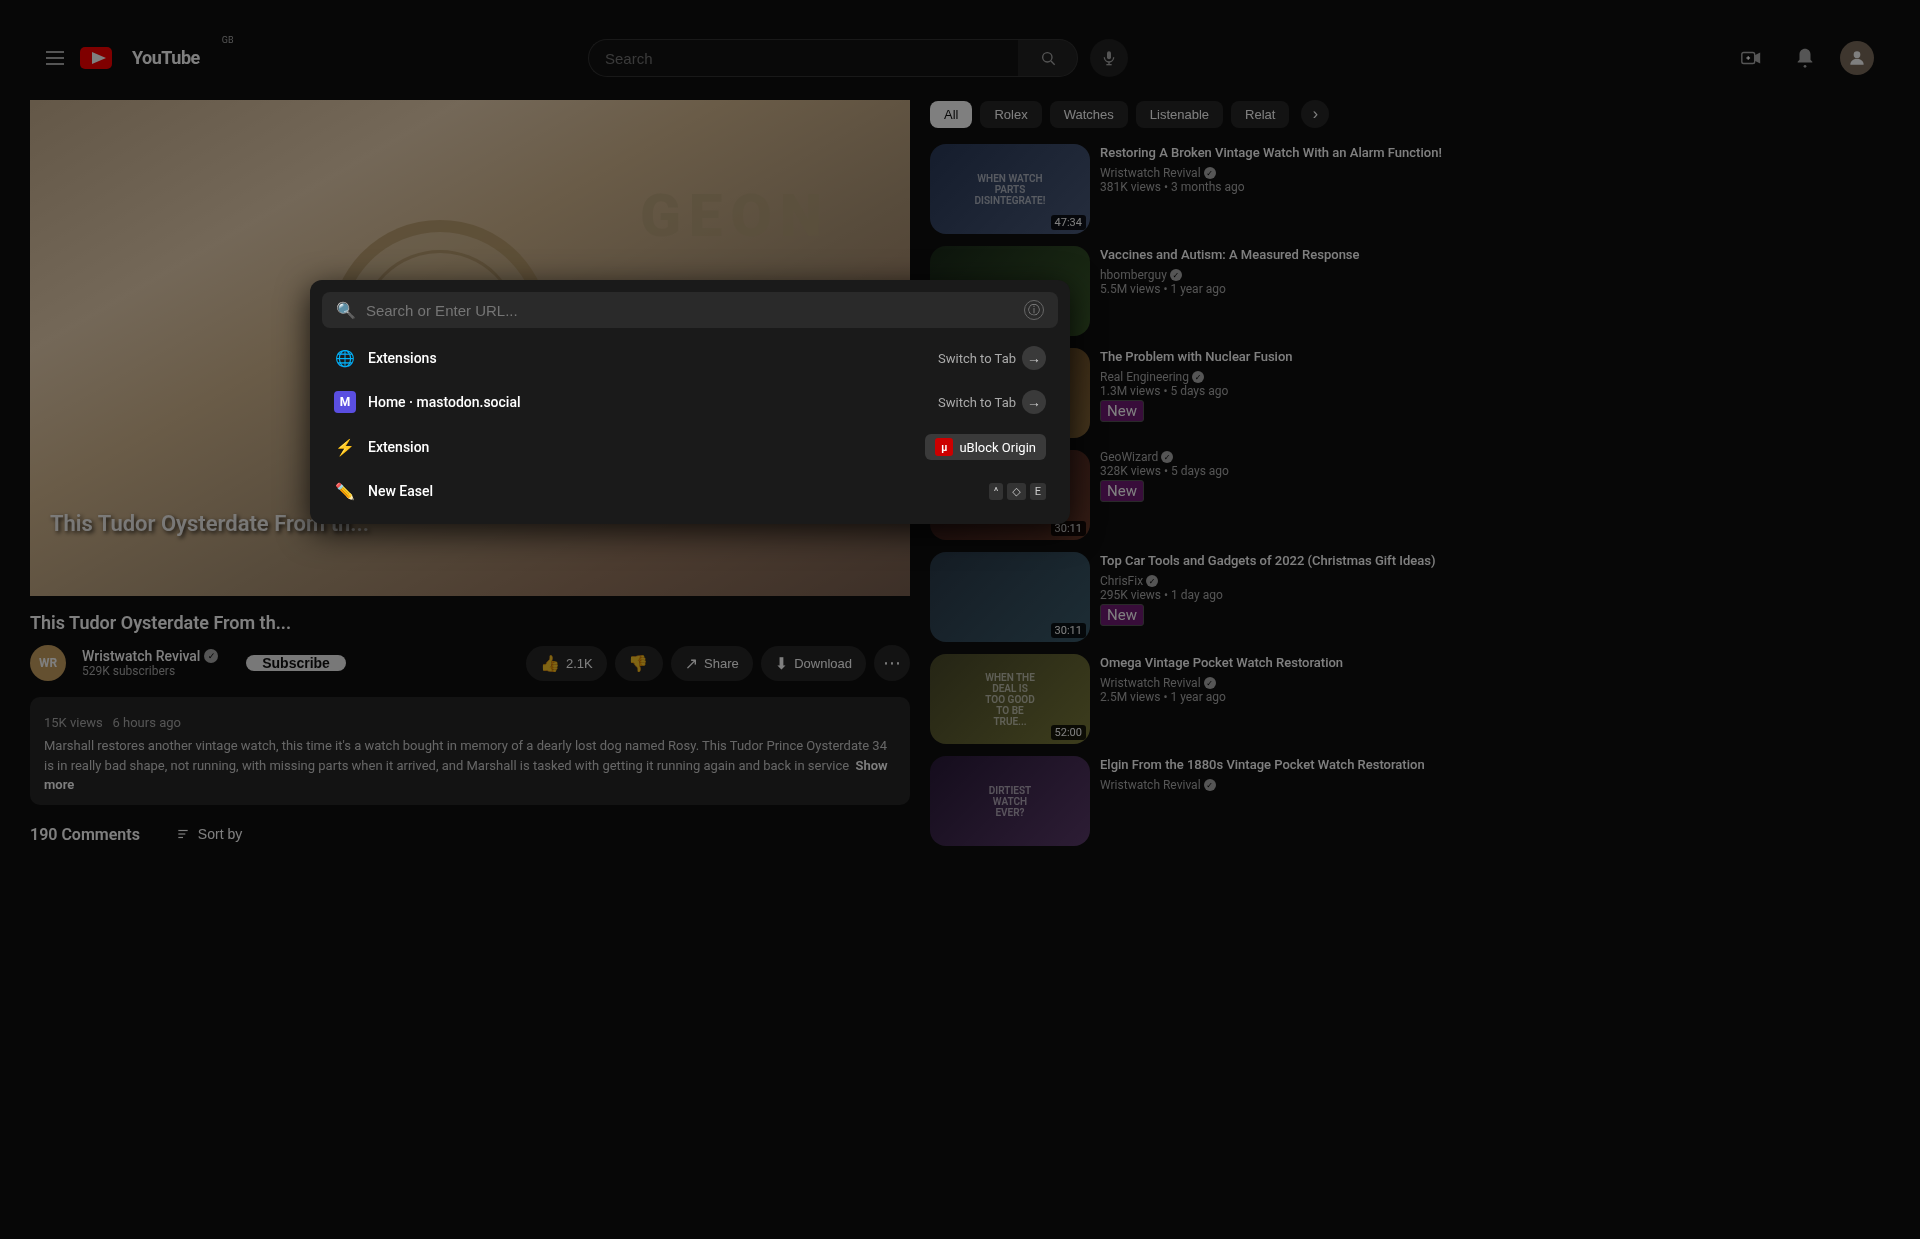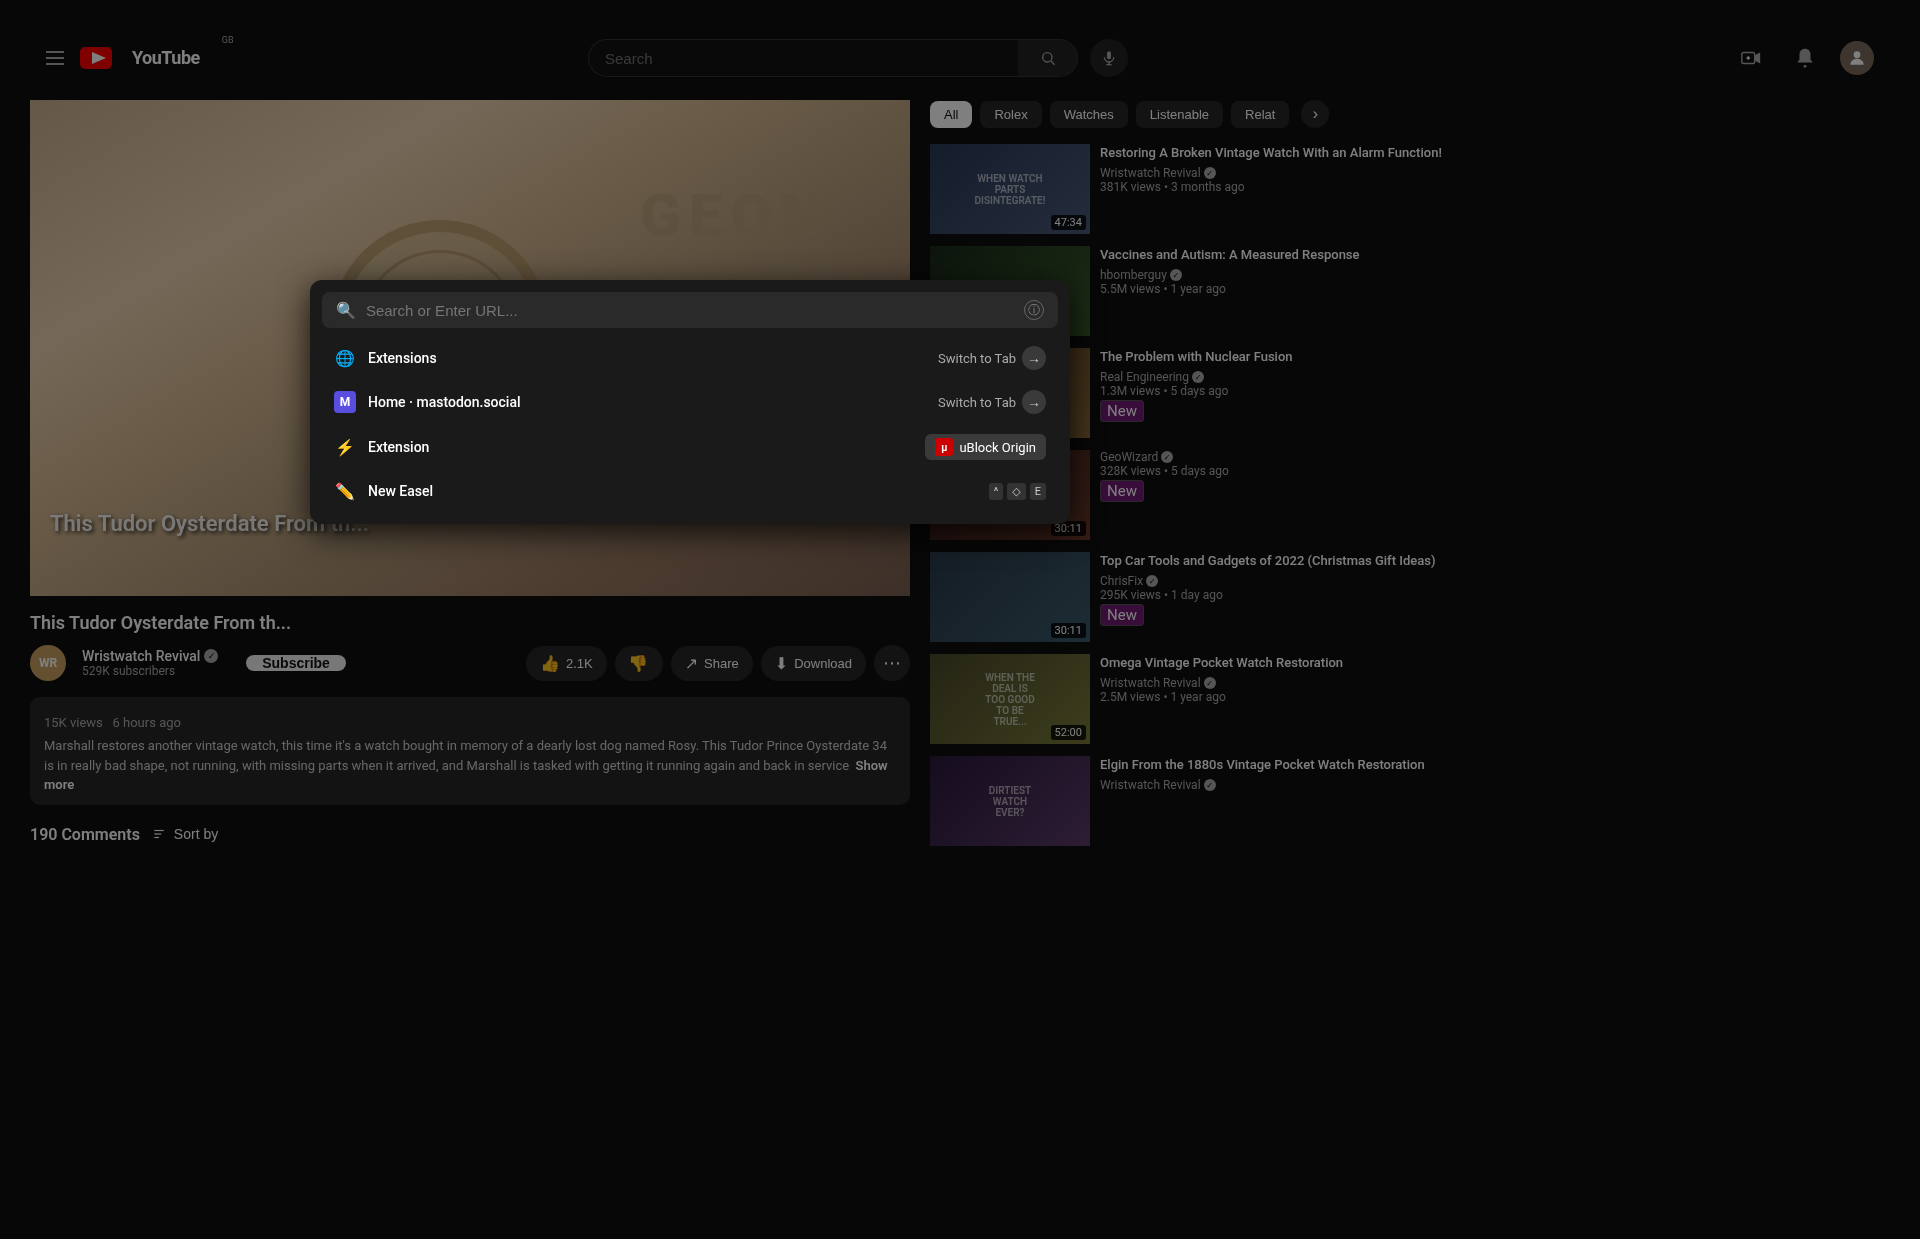--- a/index.html
+++ b/index.html
@@ -342,21 +342,21 @@
       font-weight: 600;
       cursor: pointer;
     }
 
     .comments-section {
       margin-top: 20px;
     }
 
     .comments-header {
       display: flex;
-      gap: 12px;
+      gap: 36px;
     }
 
     .comments-count {
       color: #fff;
       font-size: 16px;
       font-weight: 600;
     }
 
     .sort-btn {
       display: flex;
@@ -425,21 +425,21 @@
       gap: 10px;
       margin-bottom: 12px;
       cursor: pointer;
     }
 
     .sidebar-thumb {
       position: relative;
       width: 160px;
       min-width: 160px;
       height: 90px;
-      border-radius: 0;
+      border-radius: 16px;
       overflow: hidden;
     }
 
     .thumb-duration {
       position: absolute;
       bottom: 4px;
       right: 4px;
       background: rgba(0,0,0,0.8);
       color: #fff;
       font-size: 11px;

